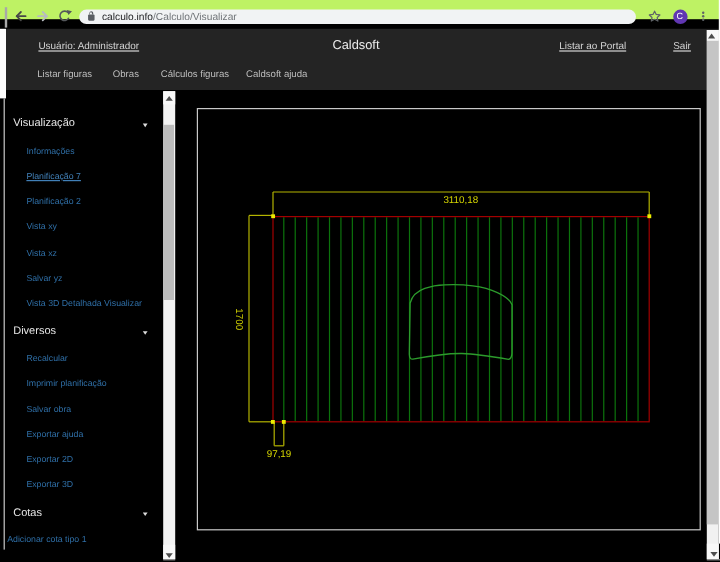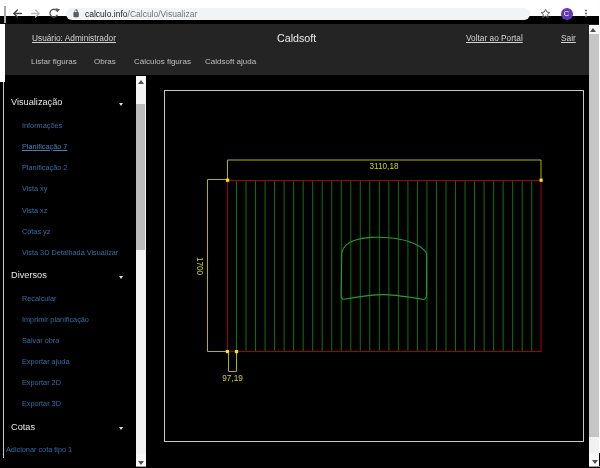--- a/index.html
+++ b/index.html
@@ -1,21 +1,21 @@
 <!DOCTYPE html>
 <html><head>
 <meta charset="utf-8">
 <style>
 * { margin:0; padding:0; box-sizing:border-box; -webkit-font-smoothing:antialiased; }
 html,body { width:600px; height:468px; background:#000; overflow:hidden;
   font-family:"Liberation Sans", sans-serif; position:relative; }
 .abs { position:absolute; white-space:nowrap; line-height:1; }
 
 
-#chrome { position:absolute; left:0; top:0; width:600px; height:16px; background:#ffffff; }
+#chrome { position:absolute; left:0; top:0; width:600px; height:16px; background:#bef264; }
 #tabdiv { position:absolute; left:4px; top:6px; width:1.5px; height:17px; background:#a8a8a8; }
 #pill { position:absolute; left:66px; top:8px; width:464px; height:12px; border-radius:6px; background:#f1f3f4; }
 #url { position:absolute; left:85px; top:10px; font-size:8.5px; color:#202124; letter-spacing:0px; }
 #url span { color:#707478; }
 #avatar { position:absolute; left:560.5px; top:7.5px; width:12px; height:12px; border-radius:50%;
   background:#6036b2; color:#fff; font-size:7.5px; text-align:center; line-height:12.5px; }
 
 
 #navbar { position:absolute; left:4.5px; top:24px; width:595.5px; height:50.5px; background:#242424; }
 .nav1 { font-size:8.3px; color:#d4d4d4;text-decoration:underline; }
@@ -69,35 +69,35 @@
   </svg>
   <div id="url" class="abs">calculo.info<span>/Calculo/Visualizar</span></div>
   <div id="avatar" class="abs">C</div>
 </div>
 
 <div id="navbar"></div>
 <div class="abs" style="left:0;top:24px;width:4.5px;height:58px;background:#fdfdfd"></div>
 <div class="abs" style="left:2.6px;top:82px;width:1.2px;height:376px;background:#c9c9c9"></div>
 <div class="abs nav1" style="left:32px;top:34px">Usuário: Administrador</div>
 <div class="abs" style="left:277px;top:32.8px;font-size:10.7px;color:#ececec">Caldsoft</div>
-<div class="abs nav1" style="left:466px;top:34px">Voltar ao Portal</div>
+<div class="abs nav1" style="left:466px;top:34px">Listar ao Portal</div>
 <div class="abs nav1" style="left:561px;top:34px">Sair</div>
 <div class="abs nav2" style="left:31px;top:58px">Listar figuras</div>
 <div class="abs nav2" style="left:94px;top:58px">Obras</div>
 <div class="abs nav2" style="left:134px;top:58px">Cálculos figuras</div>
 <div class="abs nav2" style="left:205px;top:58px">Caldsoft ajuda</div>
 
 <div class="abs shead" style="left:11px;top:98.3px">Visualização</div>
 <div class="caret" style="left:119px;top:103px"></div>
 <div class="abs slink" style="left:22px;top:121.9px">Informações</div>
 <div class="abs slink" style="left:22px;top:143px;text-decoration:underline;color:#4180b8">Planificação 7</div>
 <div class="abs slink" style="left:22px;top:163.9px">Planificação 2</div>
 <div class="abs slink" style="left:22px;top:185px">Vista xy</div>
 <div class="abs slink" style="left:22px;top:206.5px">Vista xz</div>
-<div class="abs slink" style="left:22px;top:228.2px">Cotas yz</div>
+<div class="abs slink" style="left:22px;top:228.2px">Salvar yz</div>
 <div class="abs slink" style="left:22px;top:249.3px">Vista 3D Detalhada Visualizar</div>
 <div class="abs shead" style="left:11px;top:271.1px">Diversos</div>
 <div class="caret" style="left:119px;top:275.8px"></div>
 <div class="abs slink" style="left:22px;top:294.7px">Recalcular</div>
 <div class="abs slink" style="left:22px;top:315.8px">Imprimir planificação</div>
 <div class="abs slink" style="left:22px;top:336.9px">Salvar obra</div>
 <div class="abs slink" style="left:22px;top:358px">Exportar ajuda</div>
 <div class="abs slink" style="left:22px;top:379.1px">Exportar 2D</div>
 <div class="abs slink" style="left:22px;top:400.2px">Exportar 3D</div>
 <div class="abs shead" style="left:11px;top:422.6px">Cotas</div>

